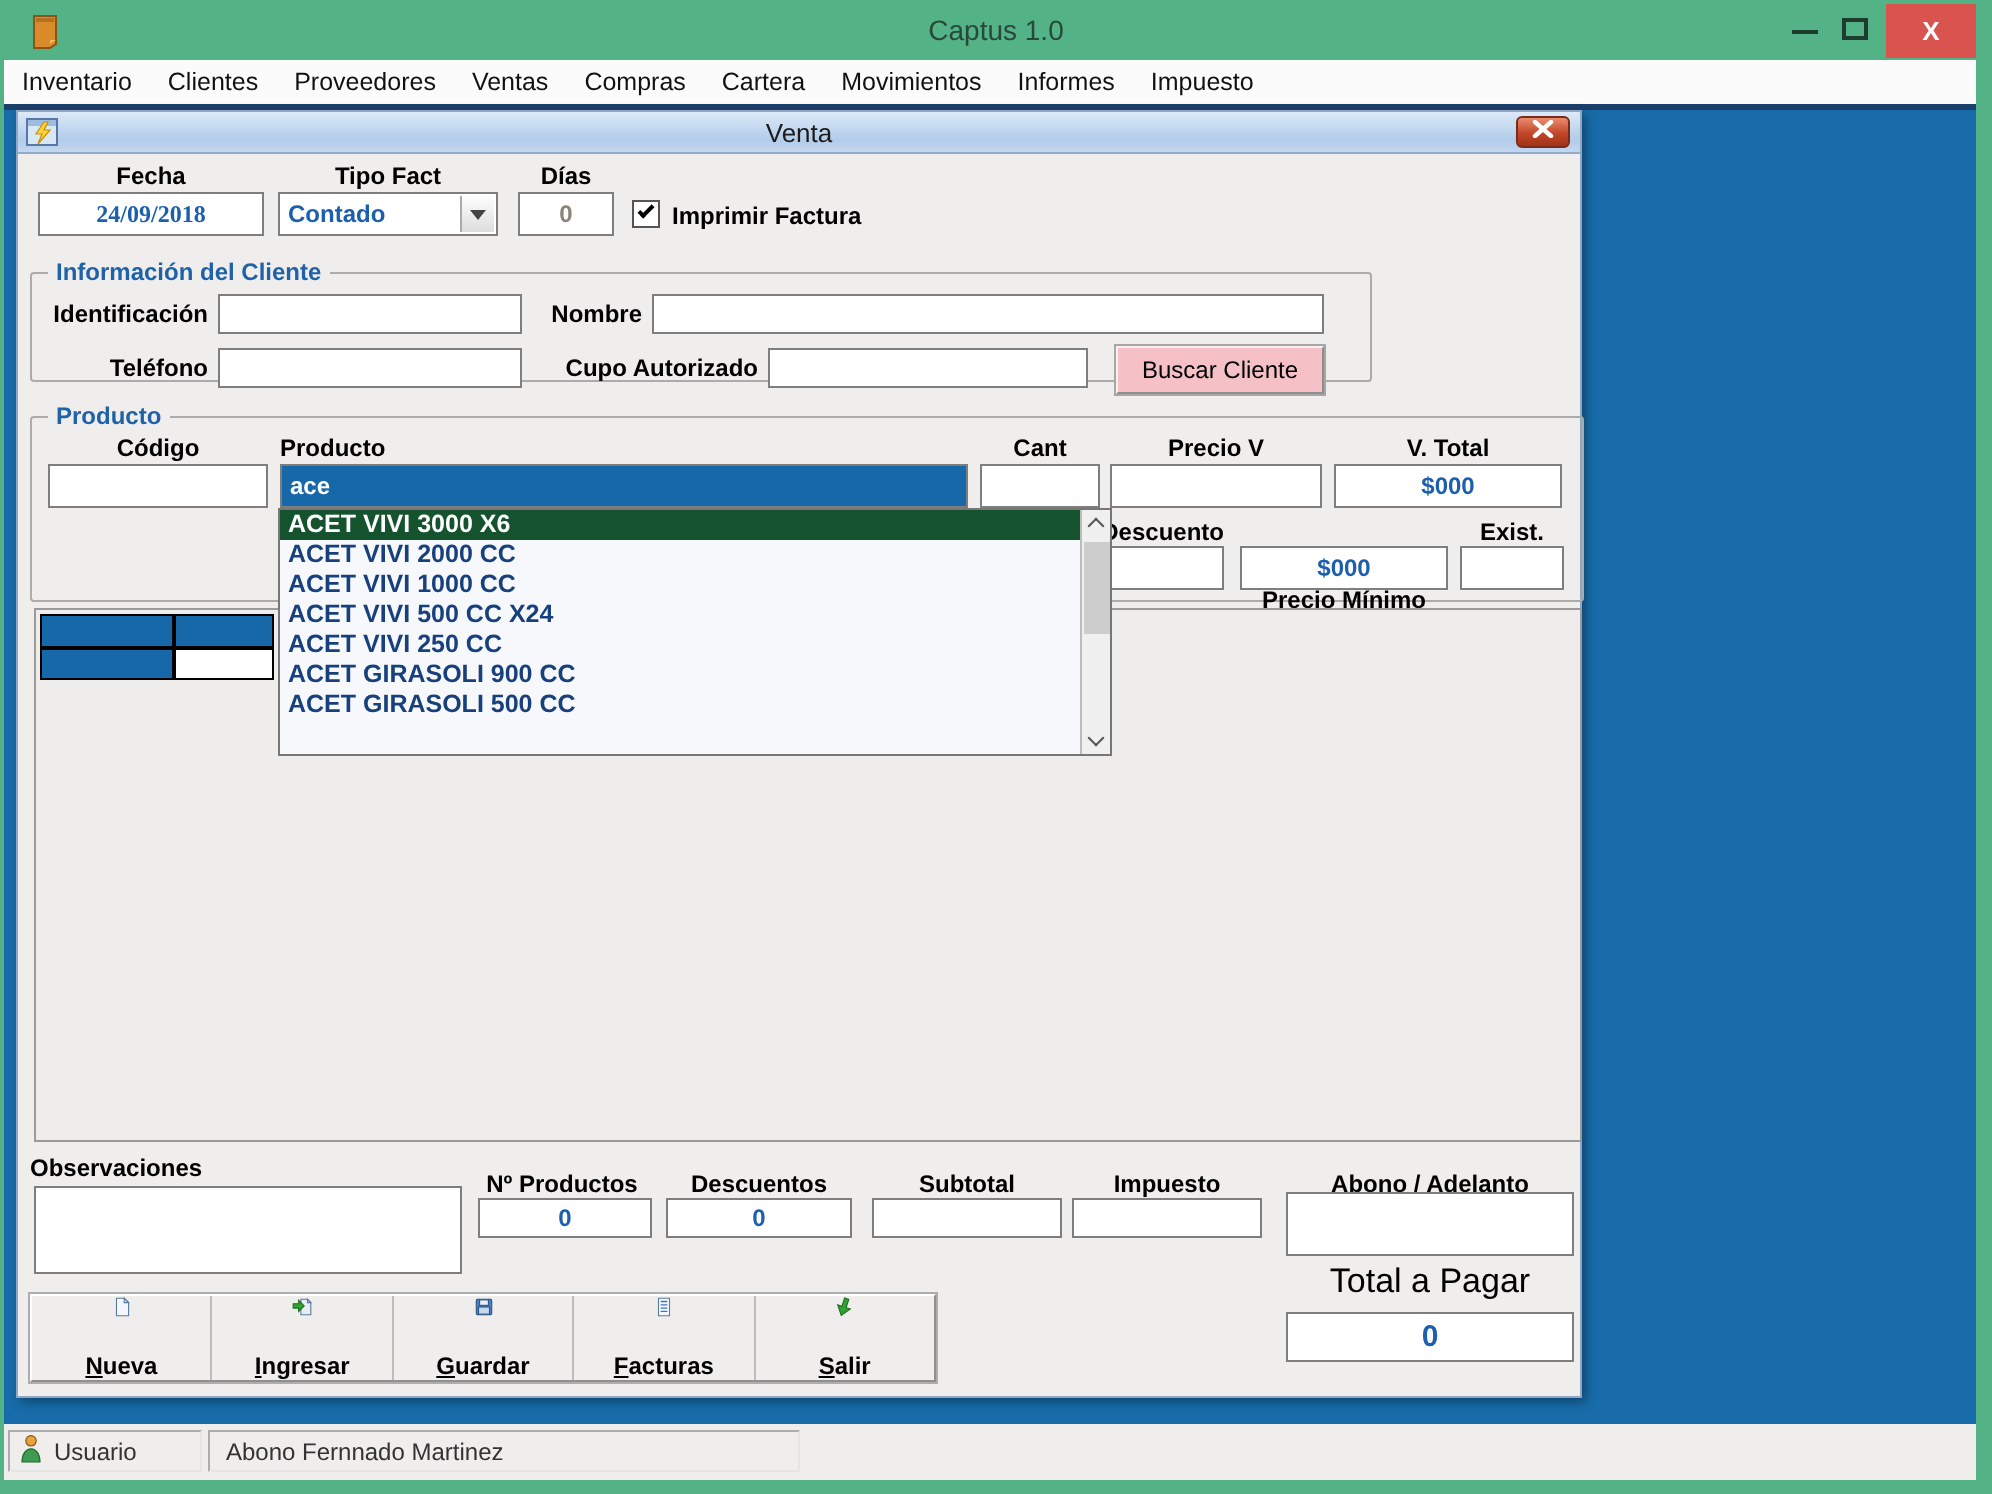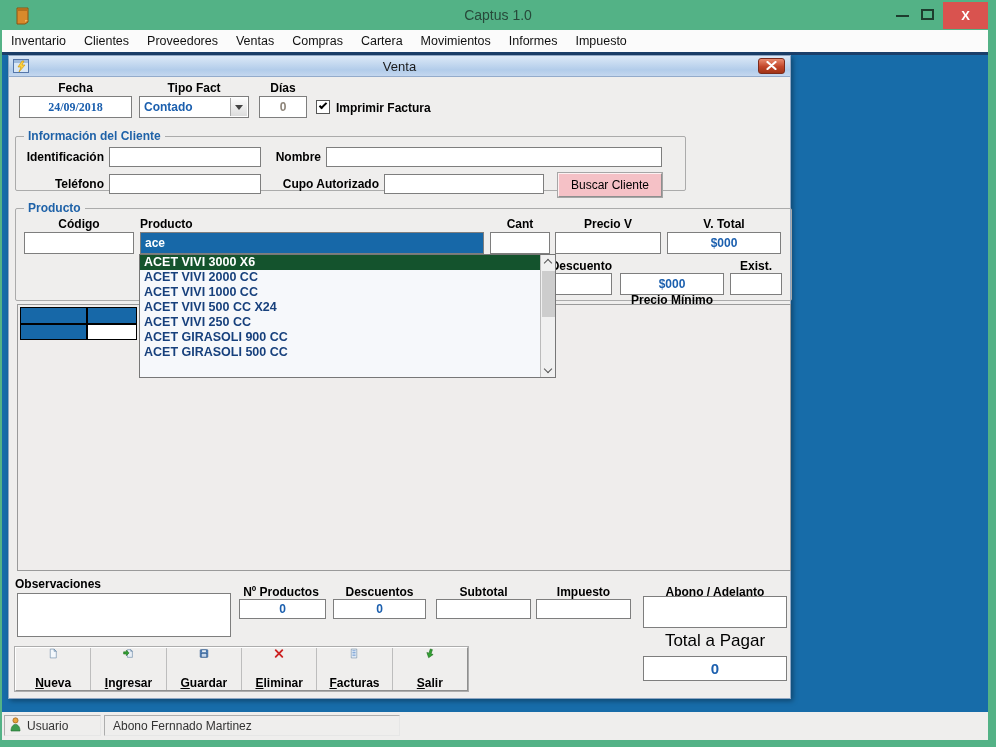--- a/index.html
+++ b/index.html
@@ -230,26 +230,20 @@
             </svg>
           <span class="tb-label">Ingresar</span>
         </div>
         <div class="tb-btn">
           <svg width="22" height="22" viewBox="0 0 20 20">
               <rect x="3" y="3" width="14" height="14" rx="1" fill="#4A80C4" stroke="#2B5586"></rect>
               <rect x="6" y="3.5" width="8" height="5" fill="#E9F0F8" stroke="#2B5586"></rect>
               <rect x="5" y="10" width="10" height="6.5" fill="#C8D8EC" stroke="#2B5586"></rect>
             </svg>
           <span class="tb-label">Guardar</span>
-        </div>
-        <div class="tb-btn">
-          <svg width="22" height="22" viewBox="0 0 20 20">
-              <path d="M4 4 L16 16 M16 4 L4 16" stroke="#CC2222" stroke-width="3.4" stroke-linecap="round"></path>
-            </svg>
-          <span class="tb-label">Eliminar</span>
         </div>
         <div class="tb-btn">
           <svg width="22" height="22" viewBox="0 0 20 20">
               <path d="M5 2 h10 v16 H5 z" fill="#F4F8FC" stroke="#5A7A9C"></path>
               <path d="M7 5 h6 M7 8 h6 M7 11 h6 M7 14 h6" stroke="#3C76C2" stroke-width="1.2"></path>
             </svg>
           <span class="tb-label">Facturas</span>
         </div>
         <div class="tb-btn">
           <svg width="22" height="22" viewBox="0 0 20 20">

